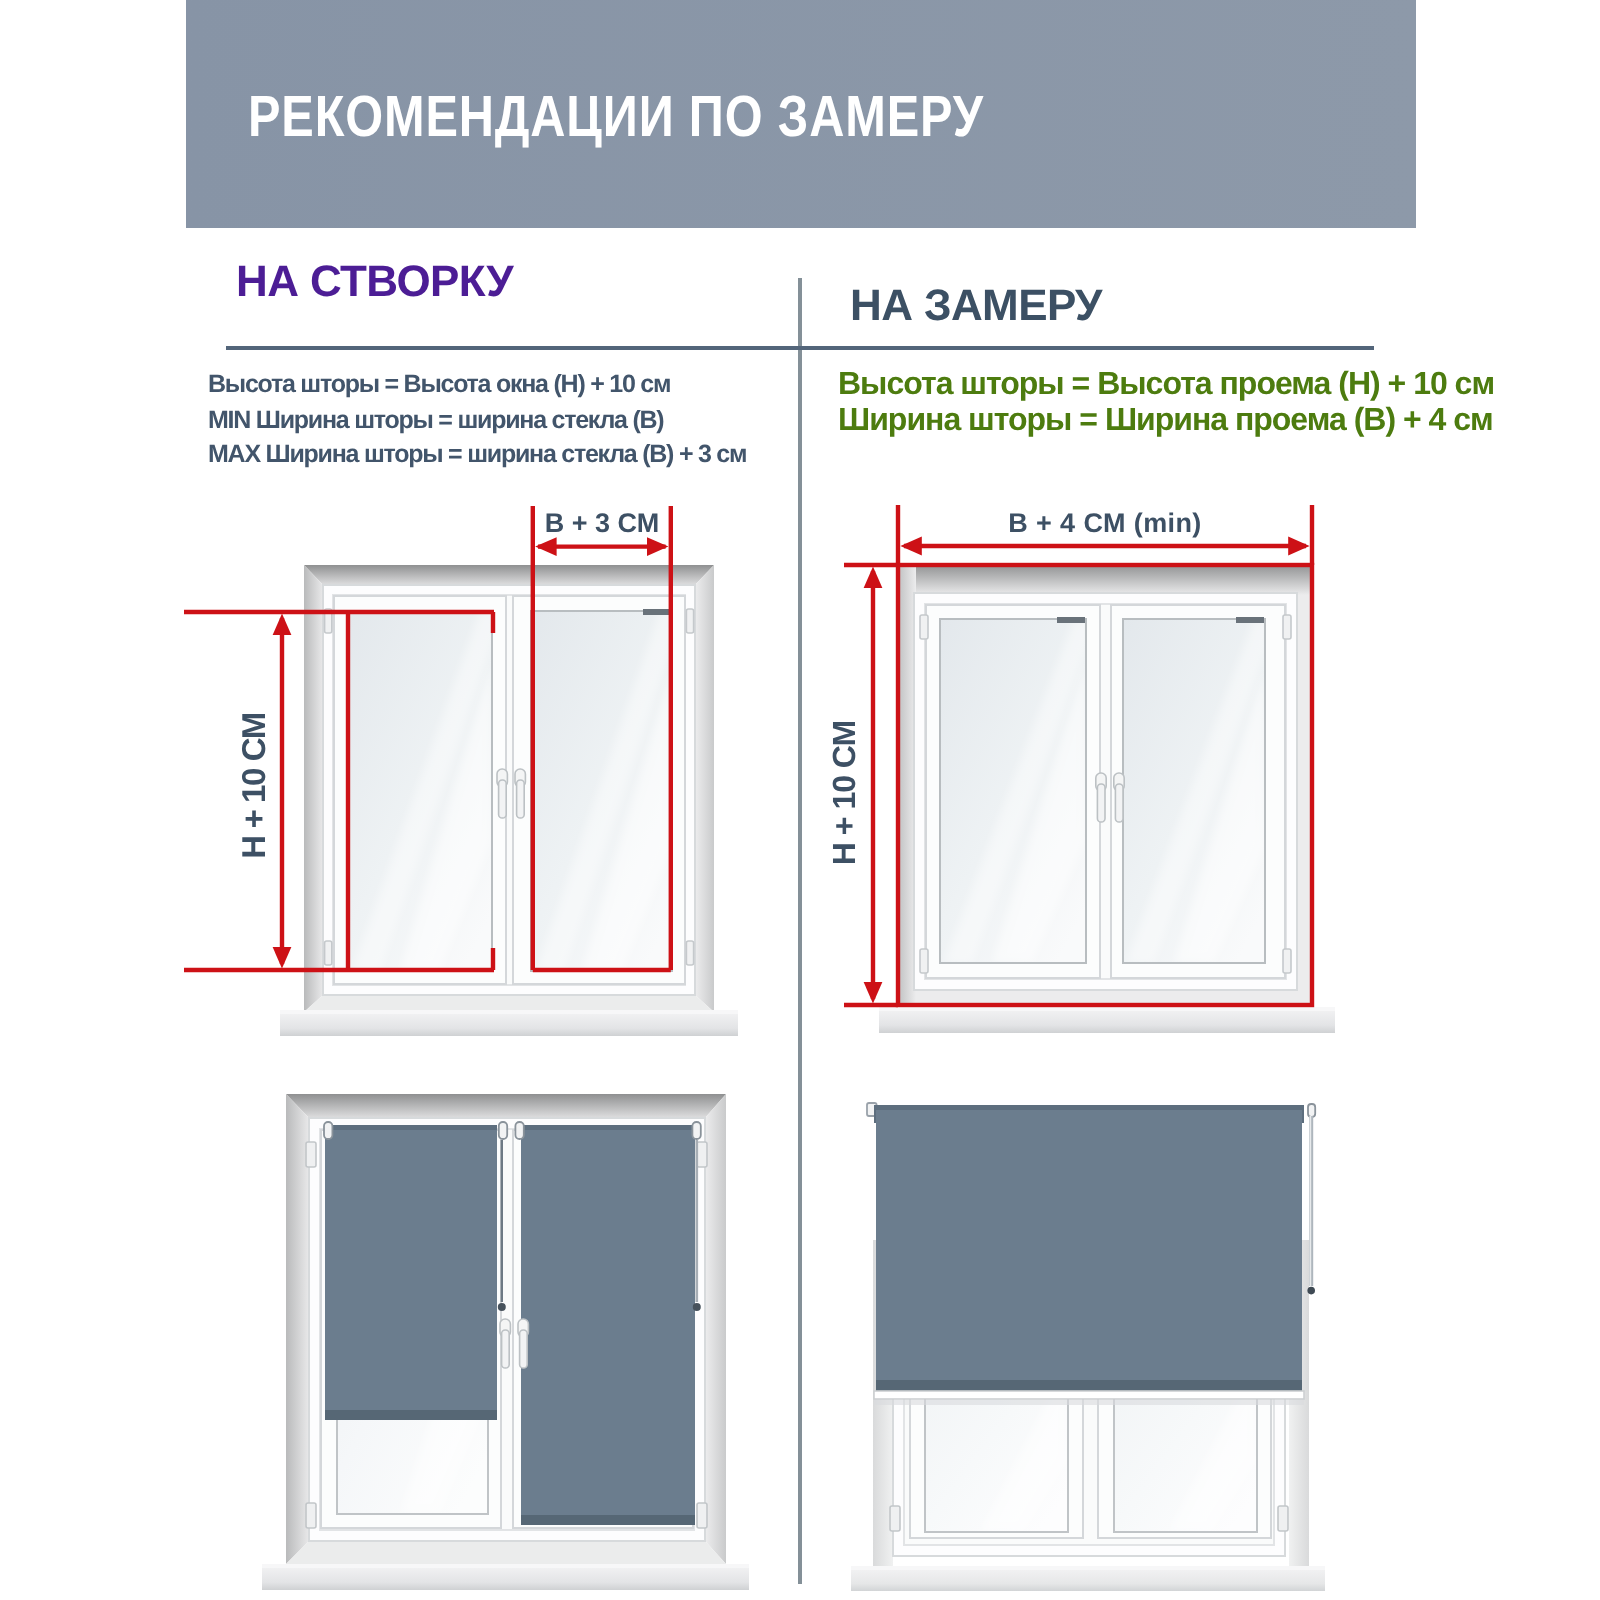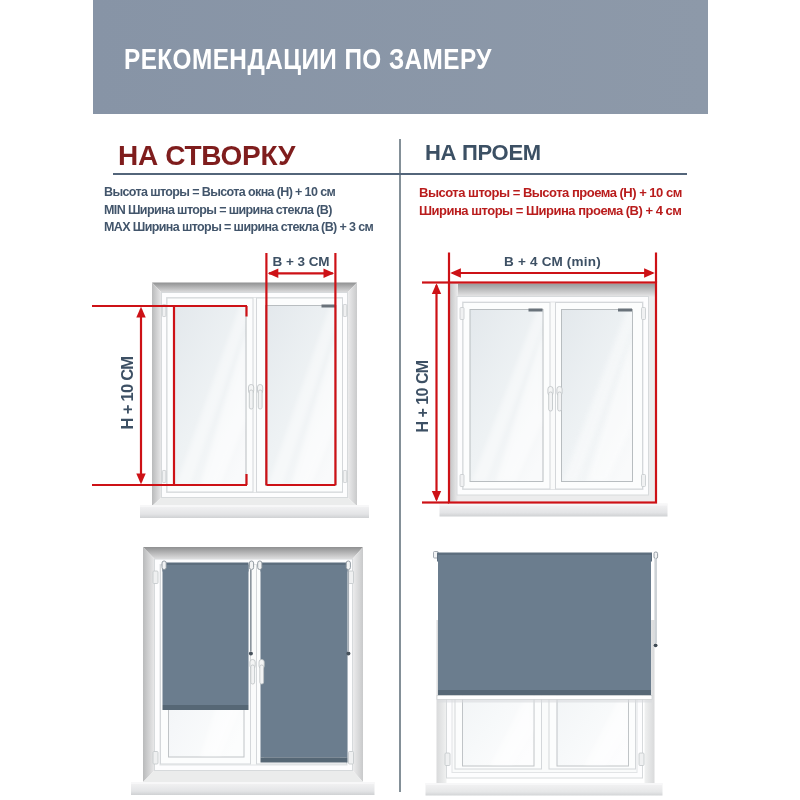--- a/index.html
+++ b/index.html
@@ -8,29 +8,29 @@
 </style>
 </head>
 <body>
 
 <div class="abs" style="left:93px;top:0;width:615px;height:114px;background:linear-gradient(90deg,#8794a6,#8d99a9);"></div>
 
 <div class="abs" style="left:124px;top:42.5px;width:600px;font-size:29px;font-weight:bold;color:#ffffff;letter-spacing:0.5px;transform:scaleX(0.84);transform-origin:0 0;">РЕКОМЕНДАЦИИ ПО ЗАМЕРУ</div>
 
 <div class="abs" style="left:398.8px;top:139px;width:2.2px;height:653px;background:#849098;"></div>
 
-<div class="abs" style="left:118px;top:140px;font-size:28px;font-weight:bold;color:#7f1d1d;letter-spacing:-0.3px;">НА СТВОРКУ</div>
+<div class="abs" style="left:118px;top:128px;font-size:22px;font-weight:bold;color:#4c1d95;letter-spacing:-0.3px;">НА СТВОРКУ</div>
 
 <div class="abs" style="left:113px;top:172.9px;width:574px;height:1.9px;background:#53657a;"></div>
 
 <div class="abs" style="left:104px;top:184px;font-size:12.5px;font-weight:bold;color:#42556b;line-height:17.5px;white-space:nowrap;letter-spacing:-0.62px;">Высота шторы = Высота окна (Н) + 10 см<br>MIN Ширина шторы = ширина стекла (В)<br>MAX Ширина шторы = ширина стекла (В) + 3 см</div>
 
-<div class="abs" style="left:425px;top:140px;font-size:22px;font-weight:bold;color:#3c5064;letter-spacing:-0.3px;">НА ПРОЕМ</div>
-
-<div class="abs" style="left:419px;top:184px;font-size:13px;font-weight:bold;color:#b91c1c;line-height:17.5px;white-space:nowrap;letter-spacing:-0.5px;">Высота шторы = Высота проема (Н) + 10 см<br>Ширина шторы = Ширина проема (В) + 4 см</div>
+<div class="abs" style="left:425px;top:140px;font-size:22px;font-weight:bold;color:#3c5064;letter-spacing:-0.3px;">НА ЗАМЕРУ</div>
+
+<div class="abs" style="left:419px;top:184px;font-size:16px;font-weight:bold;color:#4d7c0f;line-height:17.5px;white-space:nowrap;letter-spacing:-0.5px;">Высота шторы = Высота проема (Н) + 10 см<br>Ширина шторы = Ширина проема (В) + 4 см</div>
 
 <svg class="abs" style="left:85px;top:240px;" width="315" height="300" viewBox="85 240 315 300" xmlns="http://www.w3.org/2000/svg">
 <defs>
 <filter id="g1blur" x="-20%" y="-20%" width="140%" height="140%">
         <feGaussianBlur stdDeviation="2.2"></feGaussianBlur>
       </filter>
 <linearGradient id="g1top" x1="0" y1="0" x2="0" y2="1">
         <stop offset="0" stop-color="#8f9091"></stop>
         <stop offset="1" stop-color="#dededf"></stop>
       </linearGradient>

